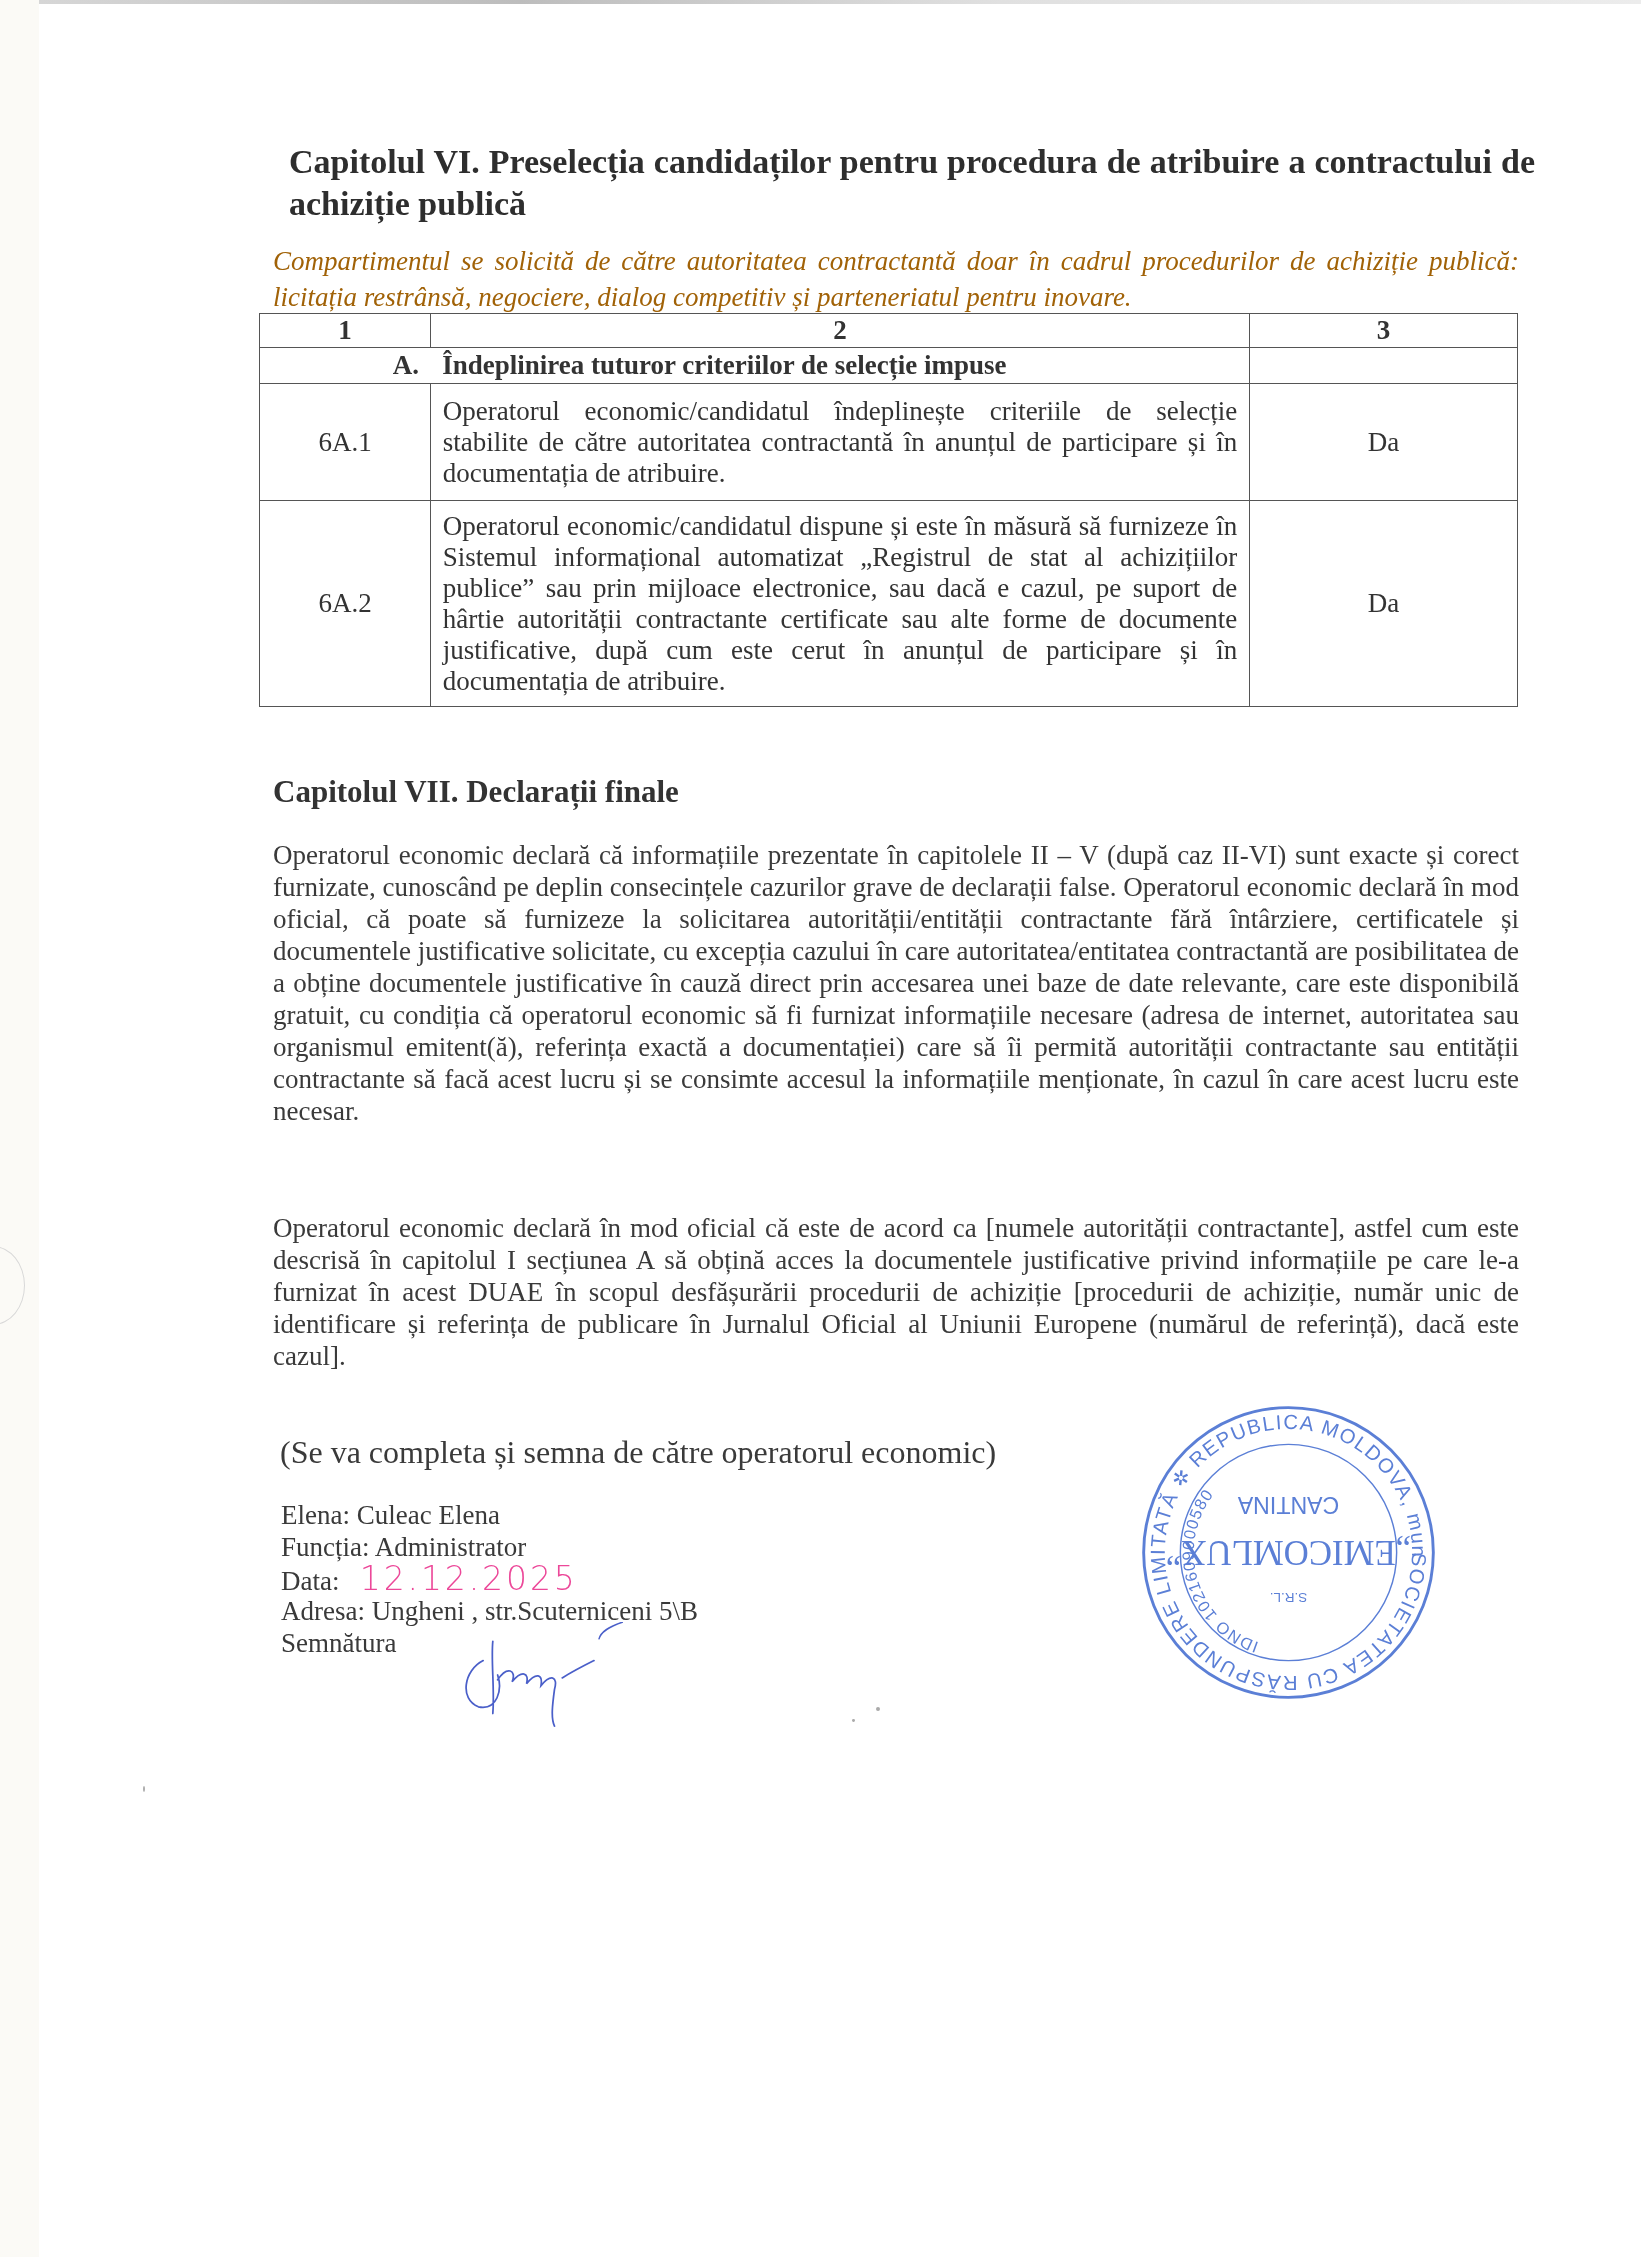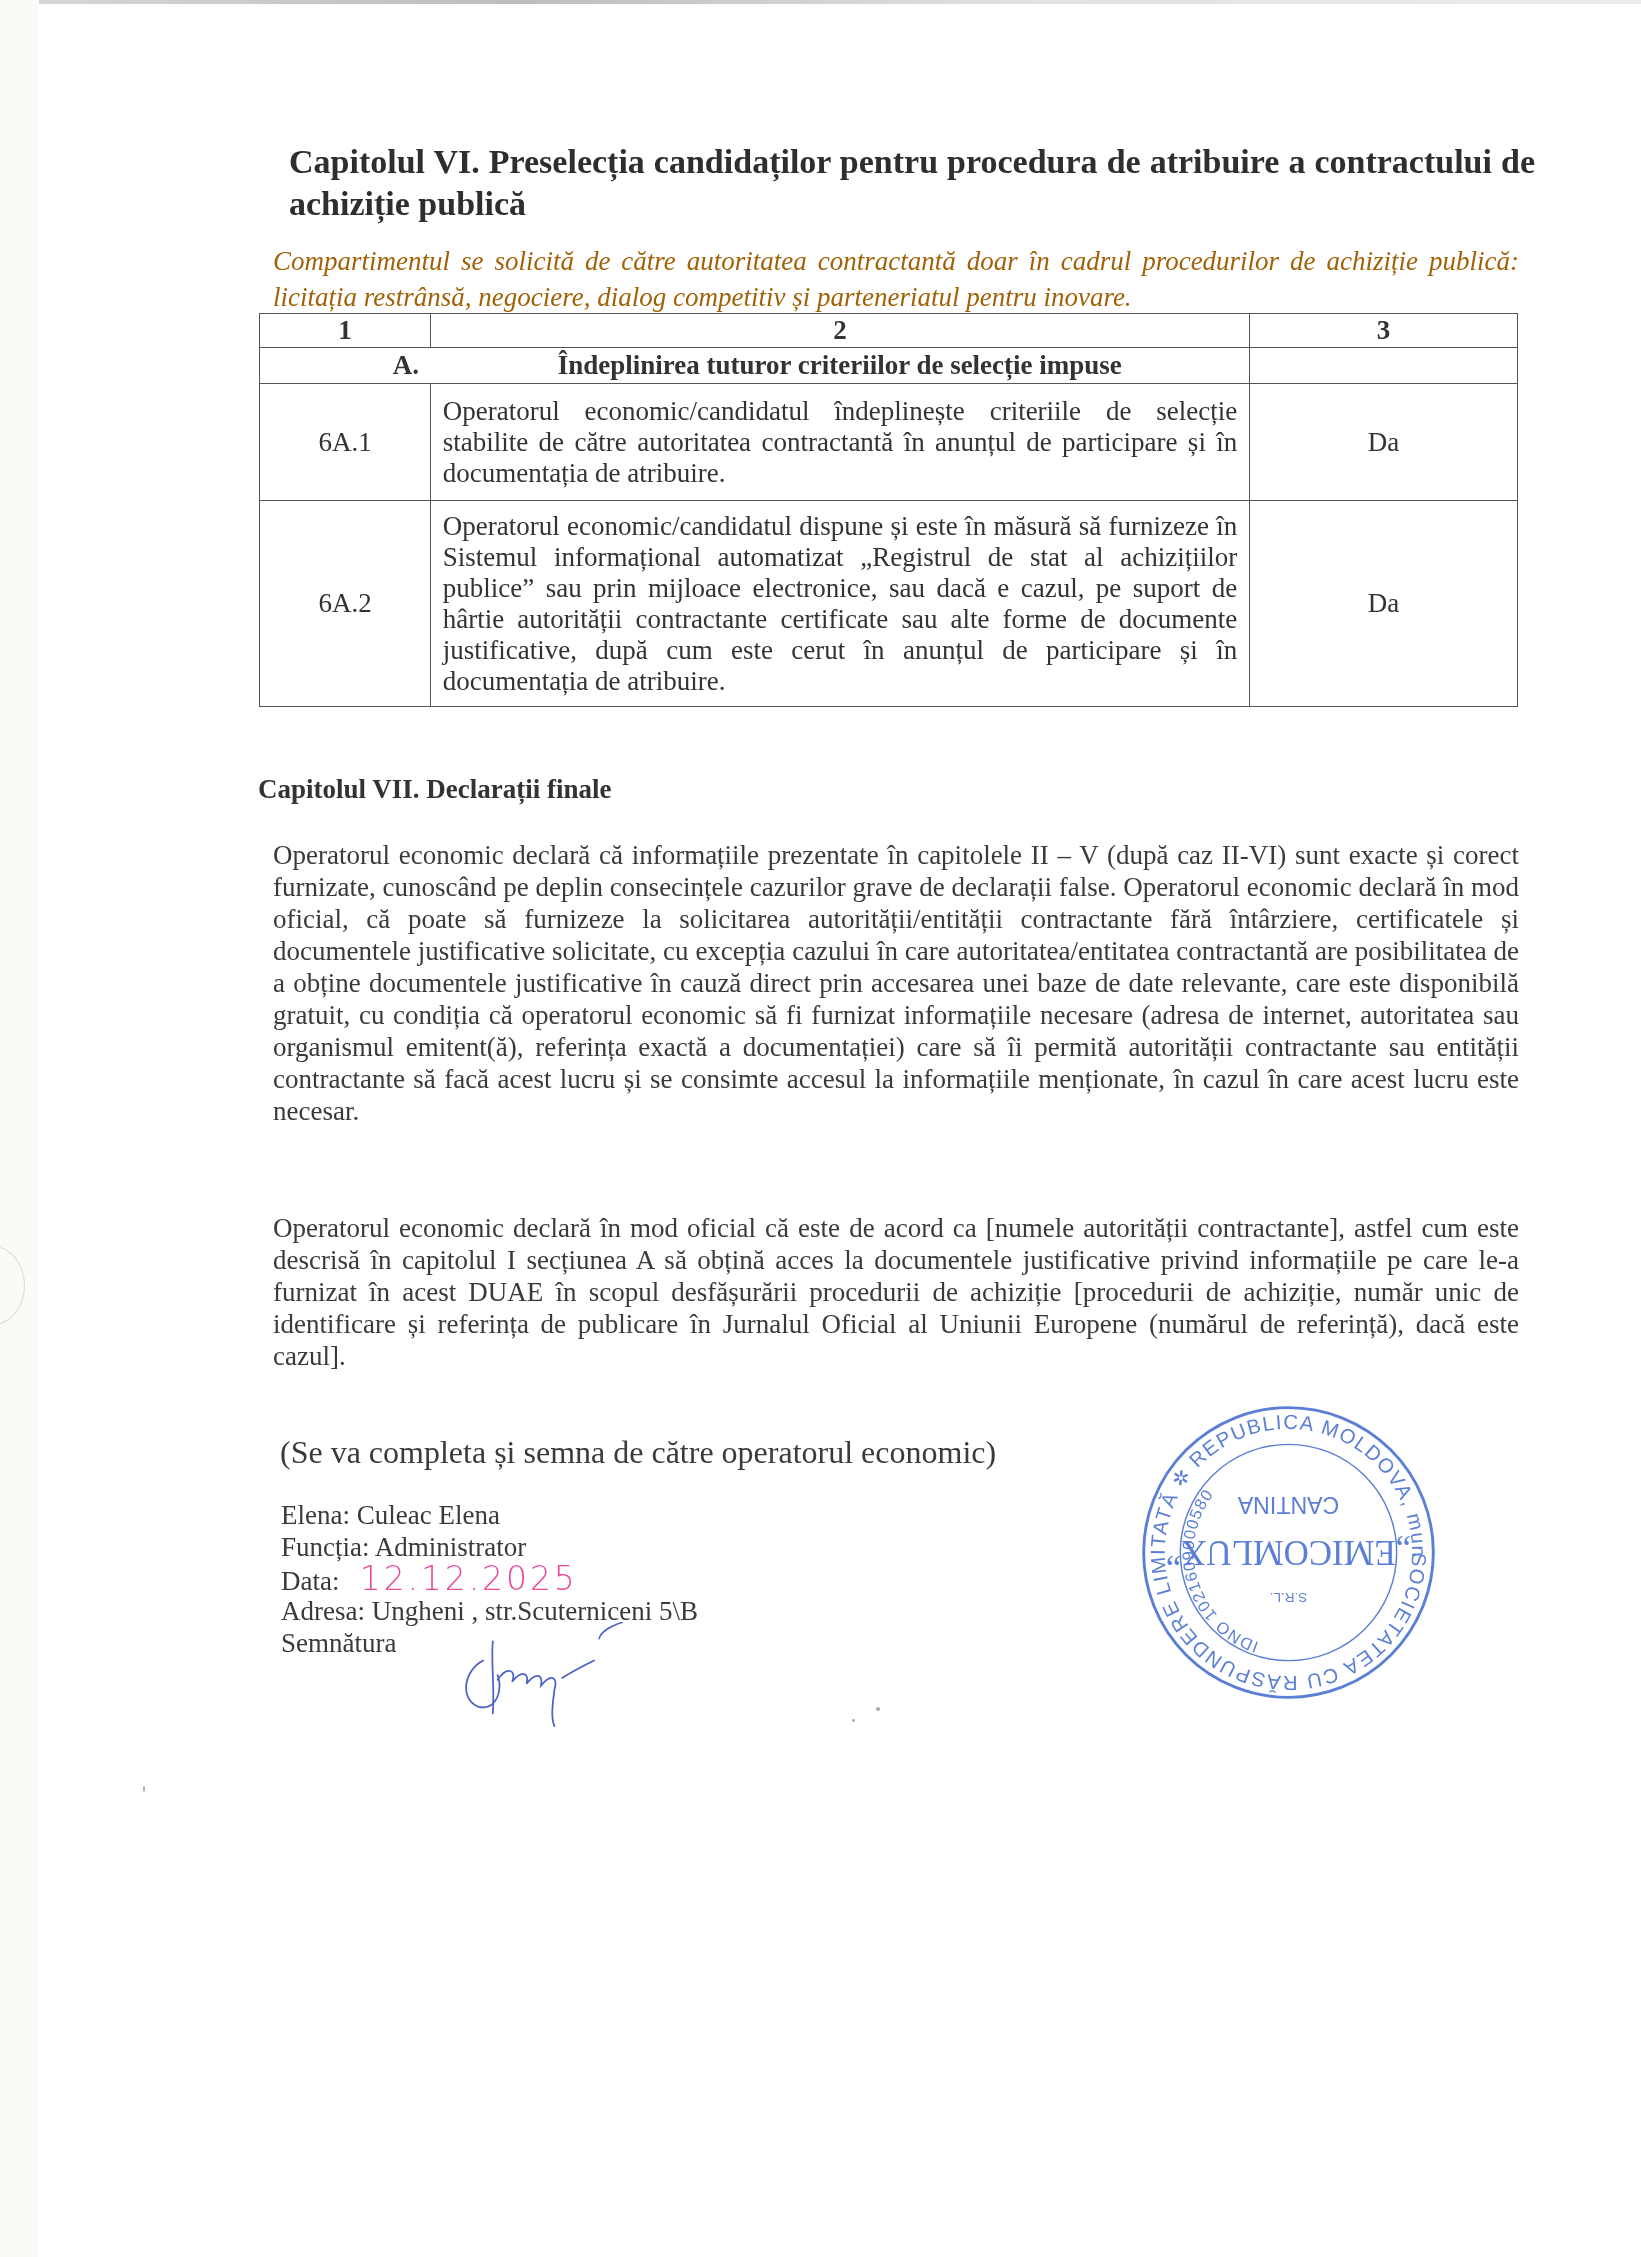--- a/index.html
+++ b/index.html
@@ -23,24 +23,24 @@
 
   table.req { position: absolute; left: 259px; top: 313px; width: 1259px;
     border-collapse: collapse; font-size: 27px; color: #333; }
   table.req td { border: 1.7px solid #555; padding: 0 11.6px; vertical-align: middle; }
   table.req .c1 { width: 147px; text-align: center; }
   table.req .c3 { width: 244px; text-align: center; }
   table.req .hdr td { font-weight: bold; height: 35px; line-height: 29px; }
   table.req .num td { font-weight: bold; height: 33px; line-height: 29px; }
   table.req .sec td { font-weight: bold; height: 35px; line-height: 29px; }
   table.req .sec td.nb { border-right: none; }
-  table.req .sec td.nbl { border-left: none; text-align: center; }
+  table.req .sec td.nbl { border-left: none; }
   table.req .body { text-align: justify; line-height: 31px; padding: 1.9px 11.6px; }
 
-  .ch7 { position: absolute; left: 258px; top: 774px; font-weight: bold; font-size: 27px; color: #333; }
+  .ch7 { position: absolute; left: 273px; top: 774px; font-weight: bold; font-size: 31px; color: #333; }
   .para { position: absolute; left: 273px; width: 1246px; font-size: 27px; line-height: 32px;
     text-align: justify; text-align-last: left; color: #3a3a3a; }
   .p1 { top: 839px; }
   .p2 { top: 1212px; }
   .fill-note { position: absolute; left: 280px; top: 1434px; font-size: 32px; color: #3a3a3a; }
   .sig-block { position: absolute; left: 281px; top: 1499px; font-size: 27px; line-height: 32px; color: #3a3a3a; }
   .sig-block .row { white-space: nowrap; height: 32px; }
   .hand { font-family: "DejaVu Sans", sans-serif; color: #ec4899; font-size: 33px; letter-spacing: 2.9px;
     font-weight: 300; margin-left: 13.5px; }
 

